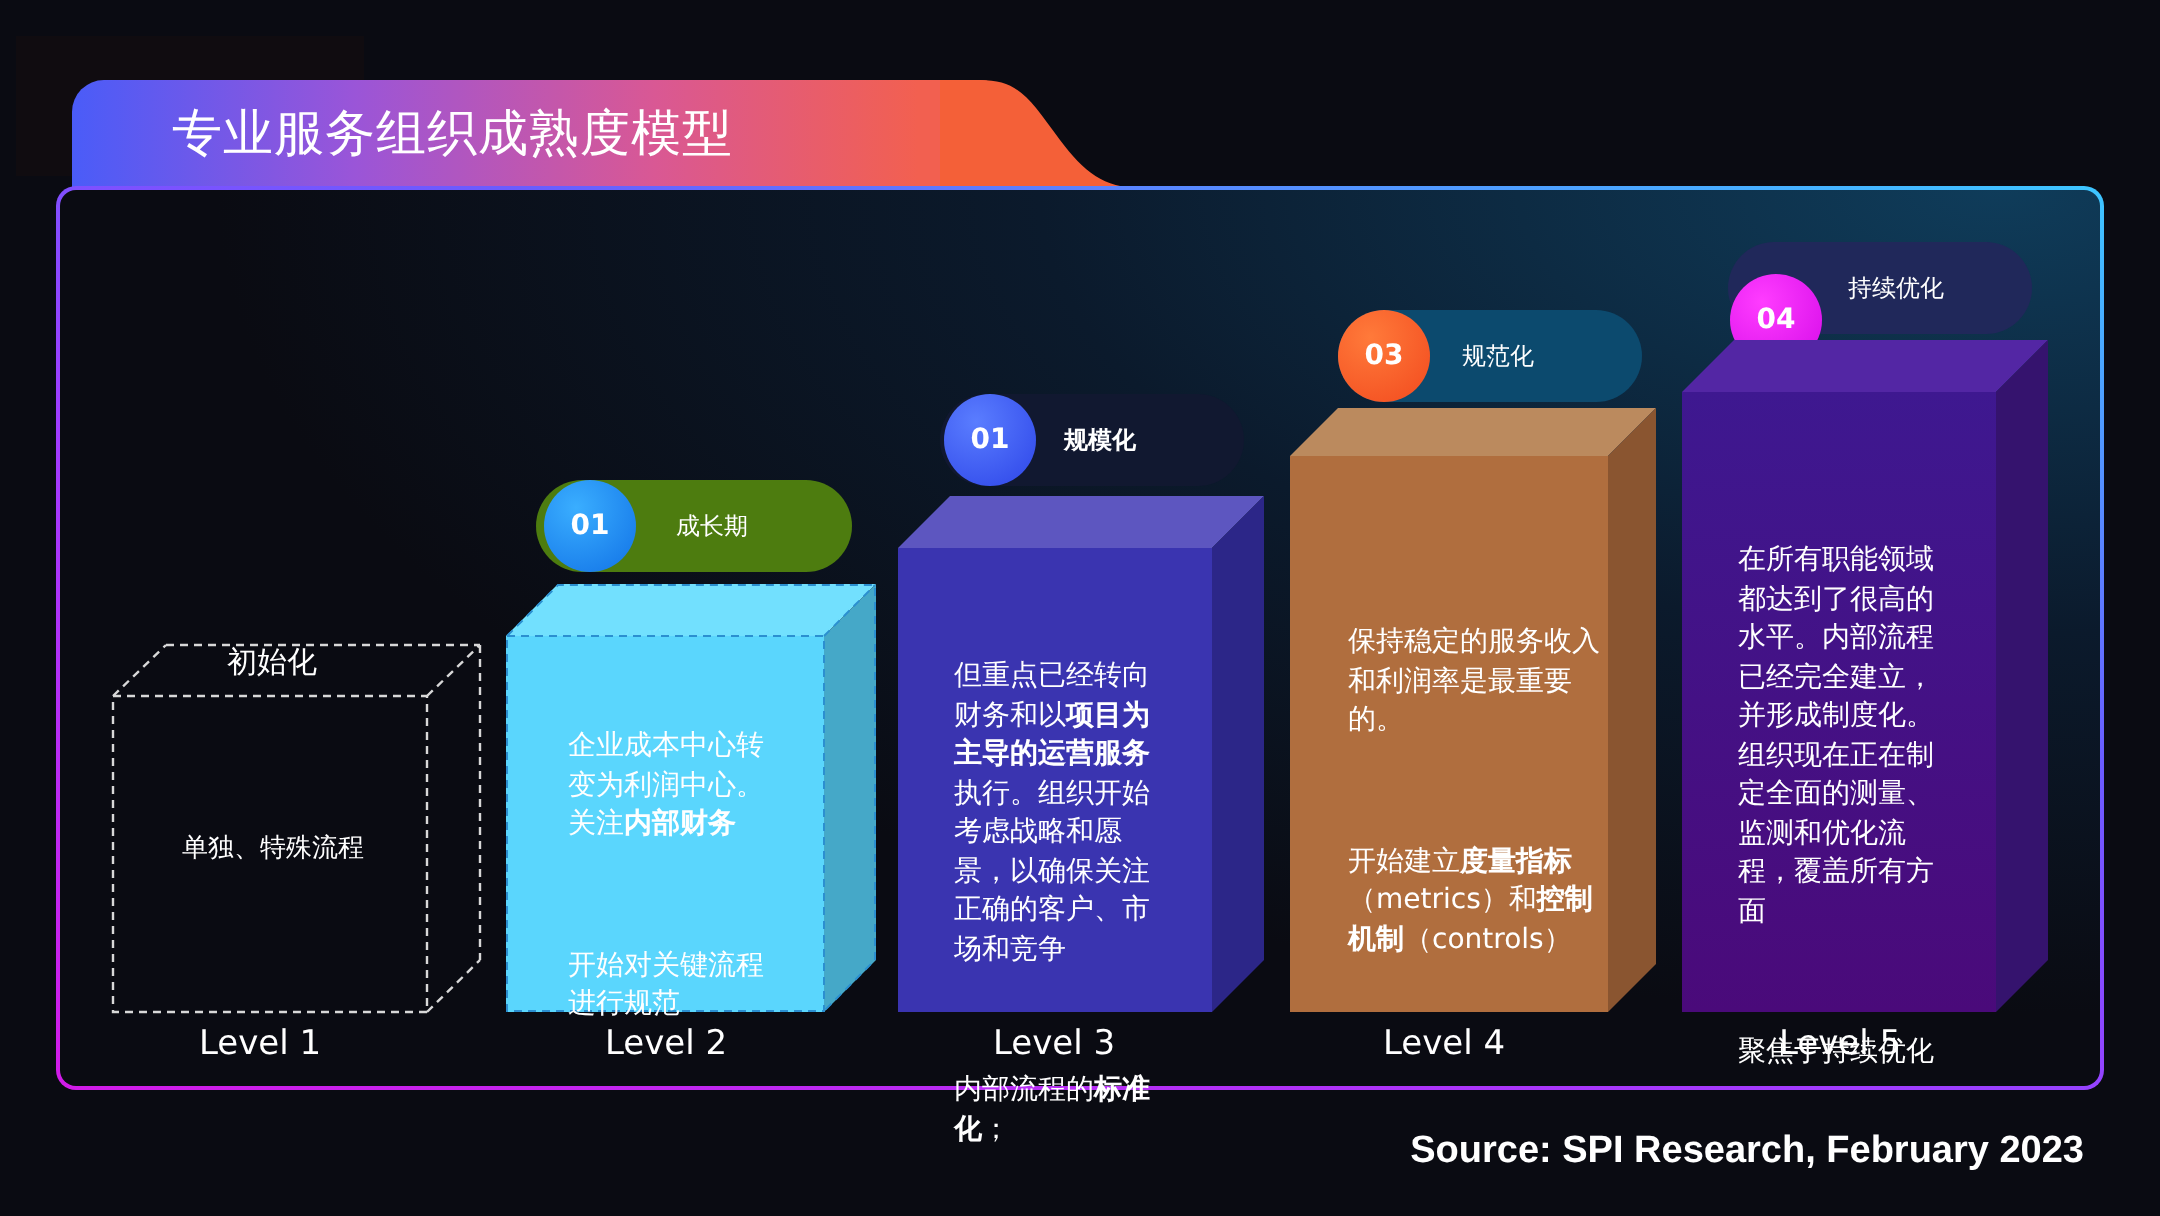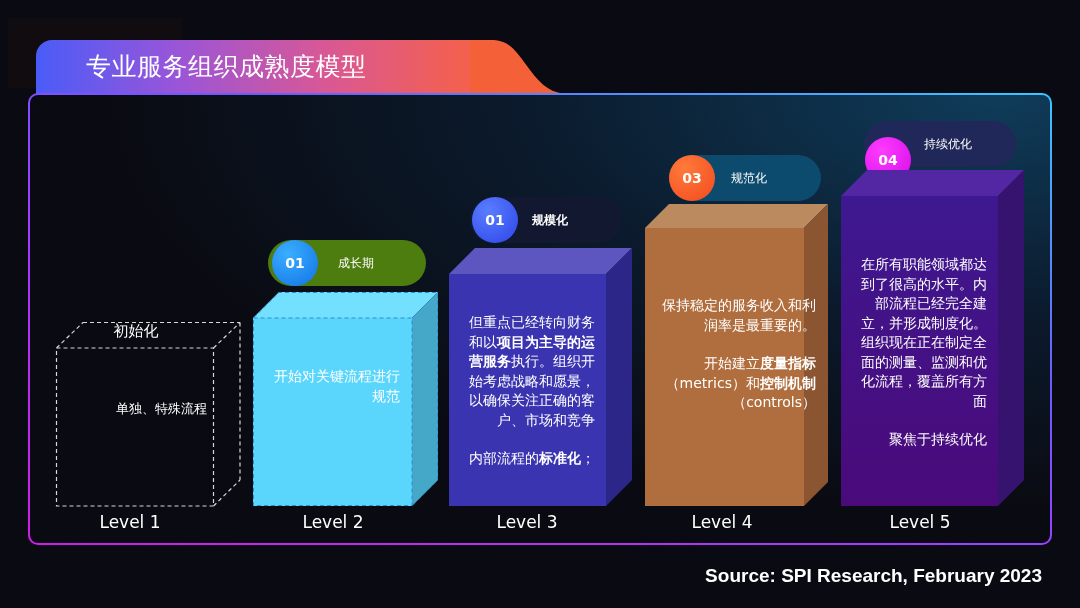--- a/index.html
+++ b/index.html
@@ -54,21 +54,21 @@
   .level {
     position: absolute; text-align: center; font-size: 17px; color: #fff;
     width: 160px; white-space: nowrap;
   }
   .box { position: absolute; }
   .box svg { position: absolute; left: 0; top: 0; overflow: visible; }
   .box-text {
     position: absolute; font-size: 14px; line-height: 19.5px; color: #fff;
     font-family: "DejaVu Sans", sans-serif;
   }
-  .box-text p { margin: 0; text-align: right; }
+  .box-text p { margin: 16px; }
   .box-text .gap { height: 19px; }
   .box-text b { font-weight: bold; }
   .pill {
     position: absolute; height: 46px; border-radius: 23px;
   }
   .pill-circle {
     position: absolute; left: 0; top: 0; width: 46px; height: 46px; border-radius: 50%;
     font-weight: bold; font-size: 14px; display: flex; align-items: center; justify-content: center;
     color: #fff;
   }
@@ -132,20 +132,21 @@
     <polygon points="159,26 185,0 185,188 159,214" fill="#45a8c8"></polygon>
     <rect x="0" y="26" width="159" height="188" fill="#5ad6fd"></rect>
     <g fill="none" stroke="#2b8fd0" stroke-width="1" stroke-dasharray="4,3">
       <rect x="0.5" y="26" width="158.5" height="187.5"></rect>
       <polyline points="0.5,26 26,0.5 184.5,0.5 184.5,188 159,213.5"></polyline>
       <line x1="159" y1="26" x2="184.5" y2="0.5"></line>
     </g>
   </svg>
 </div>
 <div class="box-text" style="left:268px; top:348px; width:132px;">
+  <p><span>企业成本中心转变为利润中心。关注</span><b>内部财务</b></p>
   <div class="gap"></div>
   <p><span>开始对关键流程进行规范</span></p>
 </div>
 <div class="level" style="left:253px; top:512px;">Level 2</div>
 
 <div class="pill" style="left:470px; top:197px; width:152px; background:#111830;">
   <div class="pill-circle" style="left:2px; top:0; background:radial-gradient(circle at 35% 30%, #5a7dff, #2d45e8);">01</div>
   <div class="pill-label" style="left:62px;font-weight:bold;">规模化</div>
 </div>
 <div class="box" style="left:449px; top:248px; width:183px; height:258px;">

